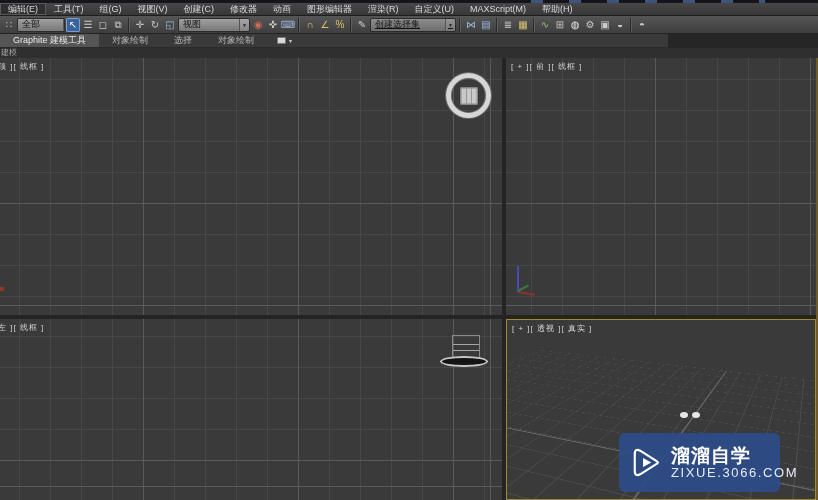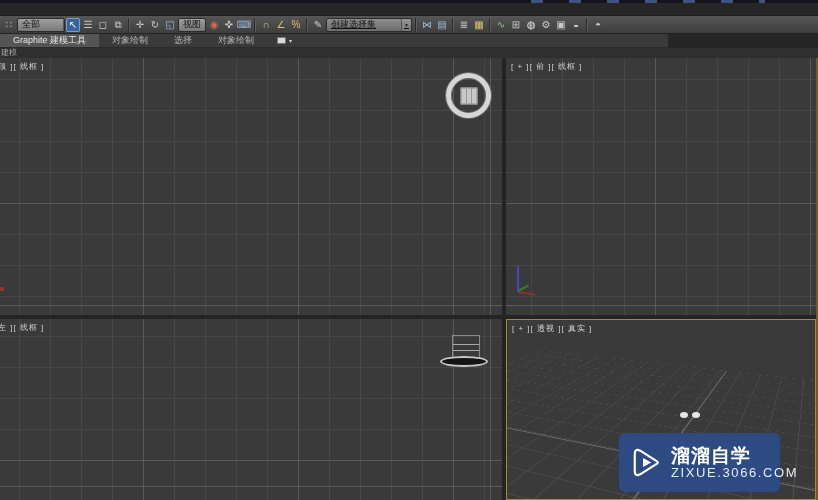--- a/index.html
+++ b/index.html
@@ -108,36 +108,50 @@
 </style>
 </head>
 <body>
 
 <div id="app">
 
   <div class="topstrip">
     <div class="title-remnants"></div>
   </div>
 
+  <div class="menubar">
+      <div class="menu-item active">编辑(E)</div>
+      <div class="menu-item">工具(T)</div>
+      <div class="menu-item">组(G)</div>
+      <div class="menu-item">视图(V)</div>
+      <div class="menu-item">创建(C)</div>
+      <div class="menu-item">修改器</div>
+      <div class="menu-item">动画</div>
+      <div class="menu-item">图形编辑器</div>
+      <div class="menu-item">渲染(R)</div>
+      <div class="menu-item">自定义(U)</div>
+      <div class="menu-item">MAXScript(M)</div>
+      <div class="menu-item">帮助(H)</div>
+    </div>
 
   <div class="toolbar">
       <div class="tb-icon" style="color: rgb(189, 189, 189);">∷</div>
       <div class="tb-dd" style="width: 48px;">
         <span class="tb-dd-val">全部</span>
         <span class="tb-dd-arrow">▼</span>
       </div>
       <div class="tb-icon active">↖</div>
       <div class="tb-icon">☰</div>
       <div class="tb-icon">◻</div>
       <div class="tb-icon">⧉</div>
       <div class="tb-sep"></div>
       <div class="tb-icon">✛</div>
       <div class="tb-icon">↻</div>
       <div class="tb-icon" style="color: rgb(154, 180, 216);">◱</div>
-      <div class="tb-dd" style="width: 28px;">
+      <div class="tb-dd" style="width: 72px;">
         <span class="tb-dd-val">视图</span>
         <span class="tb-dd-arrow">▼</span>
       </div>
       <div class="tb-icon" style="color: rgb(208, 106, 90);">◉</div>
       <div class="tb-icon">✜</div>
       <div class="tb-icon" style="color: rgb(154, 180, 216);">⌨</div>
       <div class="tb-sep"></div>
       <div class="tb-icon" style="color: rgb(216, 192, 112);">∩</div>
       <div class="tb-icon" style="color: rgb(216, 192, 112);">∠</div>
       <div class="tb-icon" style="color: rgb(216, 192, 112);">%</div>

